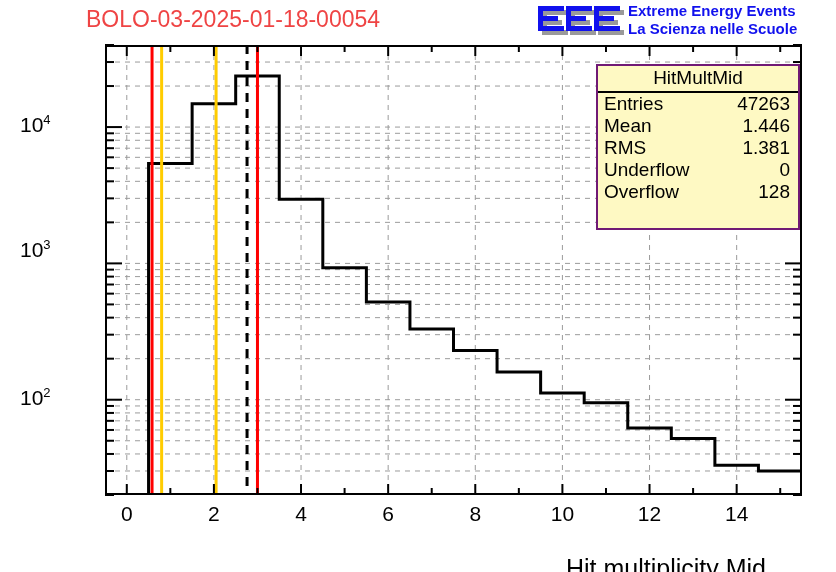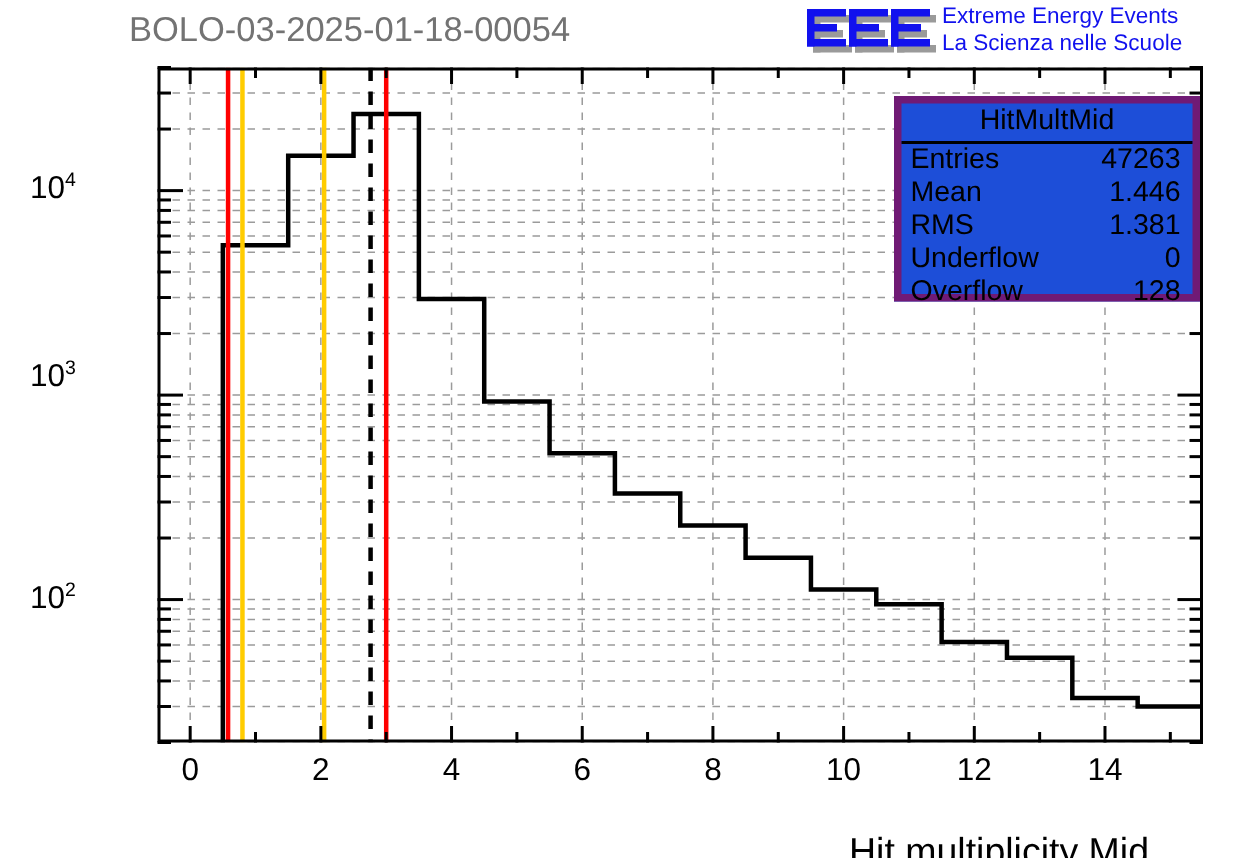--- a/index.html
+++ b/index.html
@@ -1,37 +1,37 @@
 <!DOCTYPE html>
 <html><head>
 <meta charset="utf-8">
 <style>
   html,body{margin:0;padding:0;}
   body{width:836px;height:572px;background:#ffffff;font-family:"Liberation Sans",sans-serif;overflow:hidden;}
   #root{position:relative;width:836px;height:572px;}
 
-  .title{position:absolute;left:86px;top:6px;font-size:23px;color:#737373;letter-spacing:0px;white-space:nowrap;}
+  .title{position:absolute;left:86px;top:6px;font-size:23px;color:#ef4444;letter-spacing:0px;white-space:nowrap;}
 
   
-  .logo{position:absolute;left:536px;top:2px;width:298px;height:38px;}
+  .logo{position:absolute;left:536px;top:2px;width:298px;height:38px;font-weight:bold;}
   .logo-e-wrap{position:absolute;left:0px;top:2px;width:88px;height:32px;}
   .logo-text{position:absolute;left:92px;top:0px;color:#1111ee;font-size:15px;line-height:18px;white-space:nowrap;}
   .logo-text div{height:18px;}
 
   
   .frame{position:absolute;left:105px;top:45px;width:697px;height:450px;border:2px solid #000;box-sizing:border-box;background:transparent;}
   .plotarea{position:absolute;left:105px;top:45px;width:697px;height:450px;overflow:hidden;}
 
   .ylab{position:absolute;text-align:left;font-size:21px;color:#000;white-space:nowrap;}
   .ylab sup{font-size:13px;vertical-align:super;}
   .xlab{position:absolute;font-size:21px;color:#000;text-align:center;white-space:nowrap;}
   .xtitle{position:absolute;font-size:25px;color:#000;white-space:nowrap;}
 
   
-  .stats{position:absolute;left:596px;top:64px;width:204px;height:137px;background:#1d4ed8;border:5px solid #701a75;box-sizing:border-box;}
+  .stats{position:absolute;left:596px;top:64px;width:204px;height:166px;background:#fef9c3;border:2px solid #701a75;box-sizing:border-box;}
   .stats-title{position:absolute;left:0;right:0;top:1px;height:24px;text-align:center;font-size:19px;color:#000;border-bottom:2px solid #000;}
   .stats-row{position:absolute;left:4px;right:6px;height:22px;font-size:19px;color:#000;}
   .stats-row .k{position:absolute;left:2px;top:0;}
   .stats-row .v{position:absolute;right:2px;top:0;}
   svg.hist{position:absolute;left:0;top:0;}
 </style>
 </head>
 <body>
 
 <div id="root">

